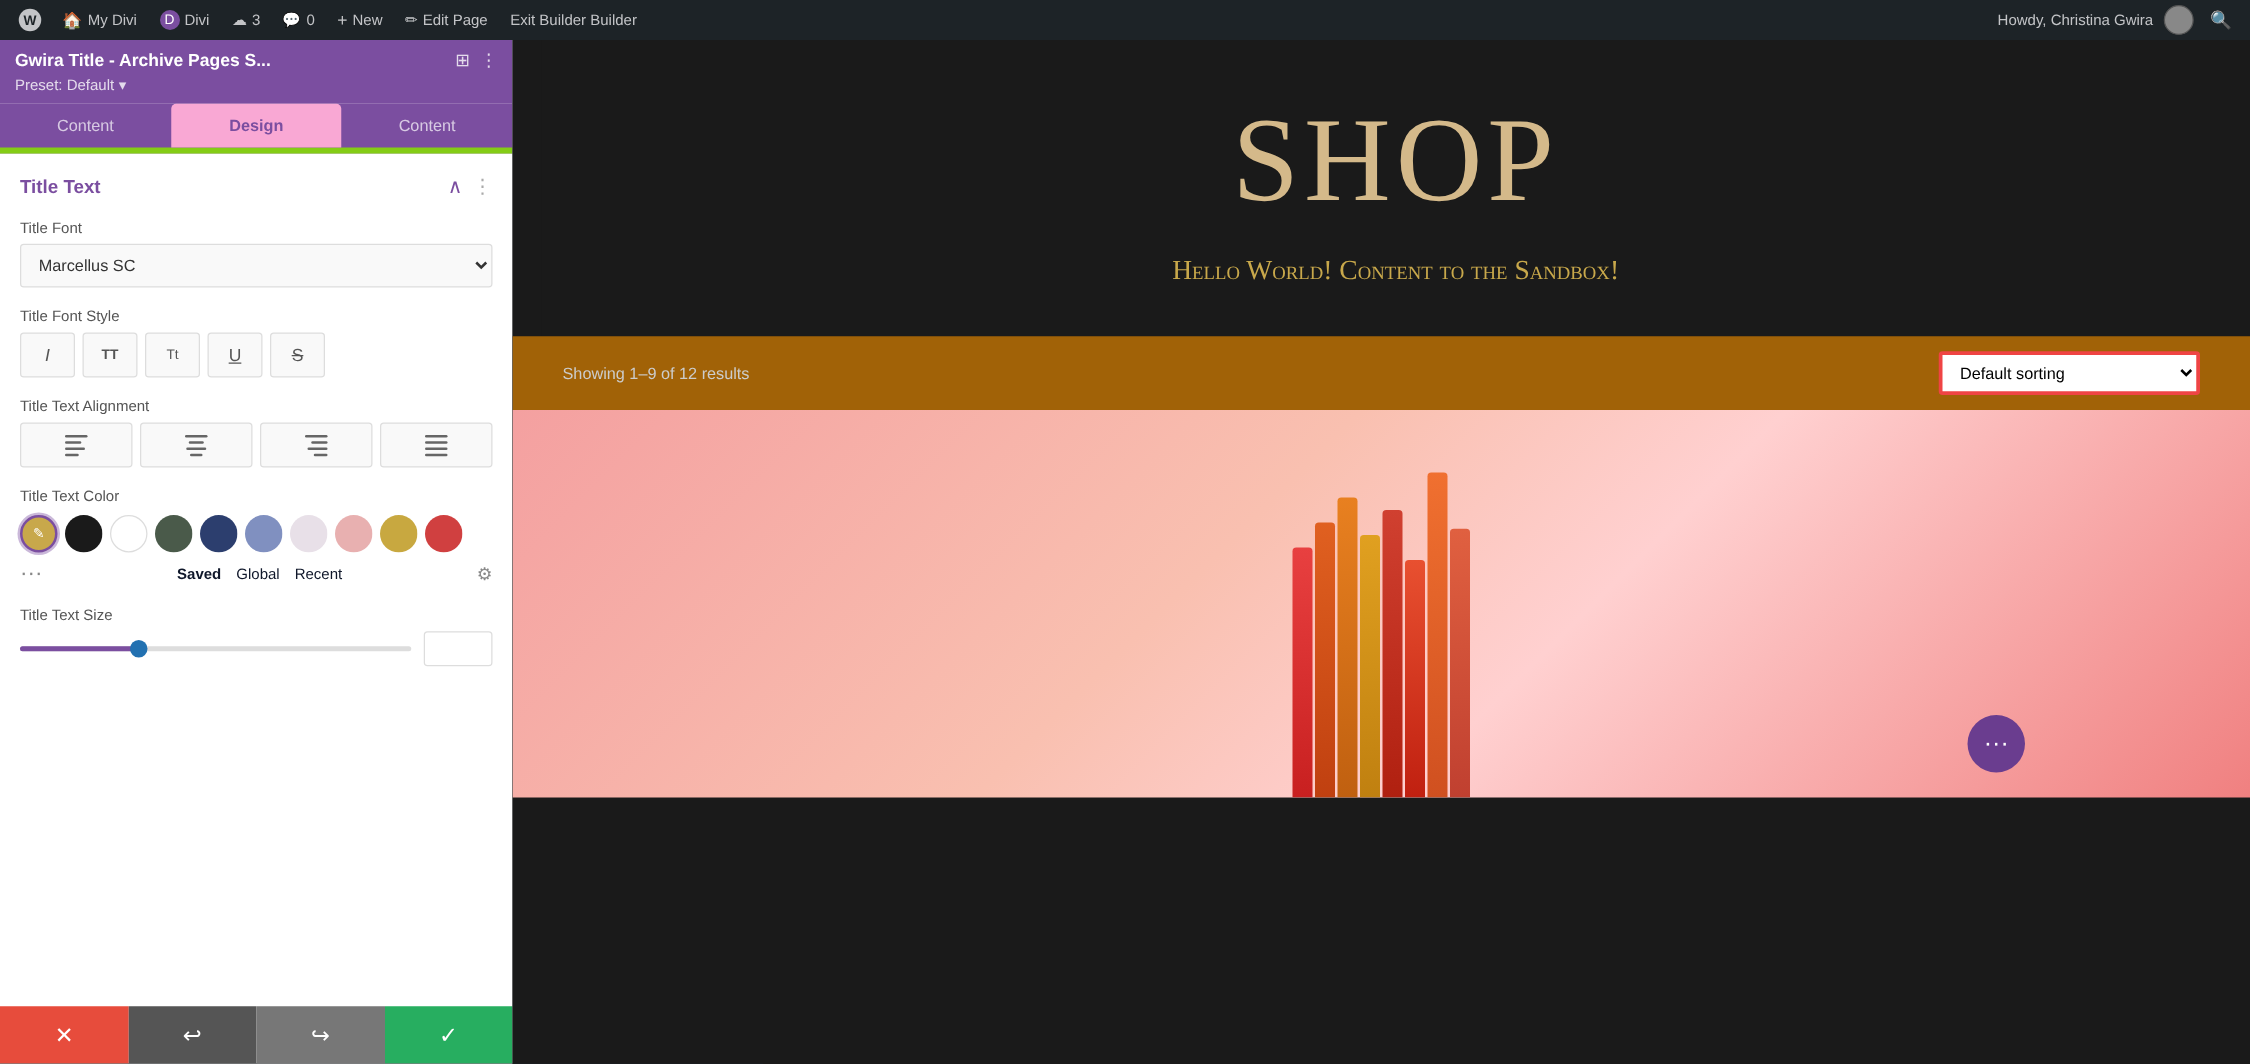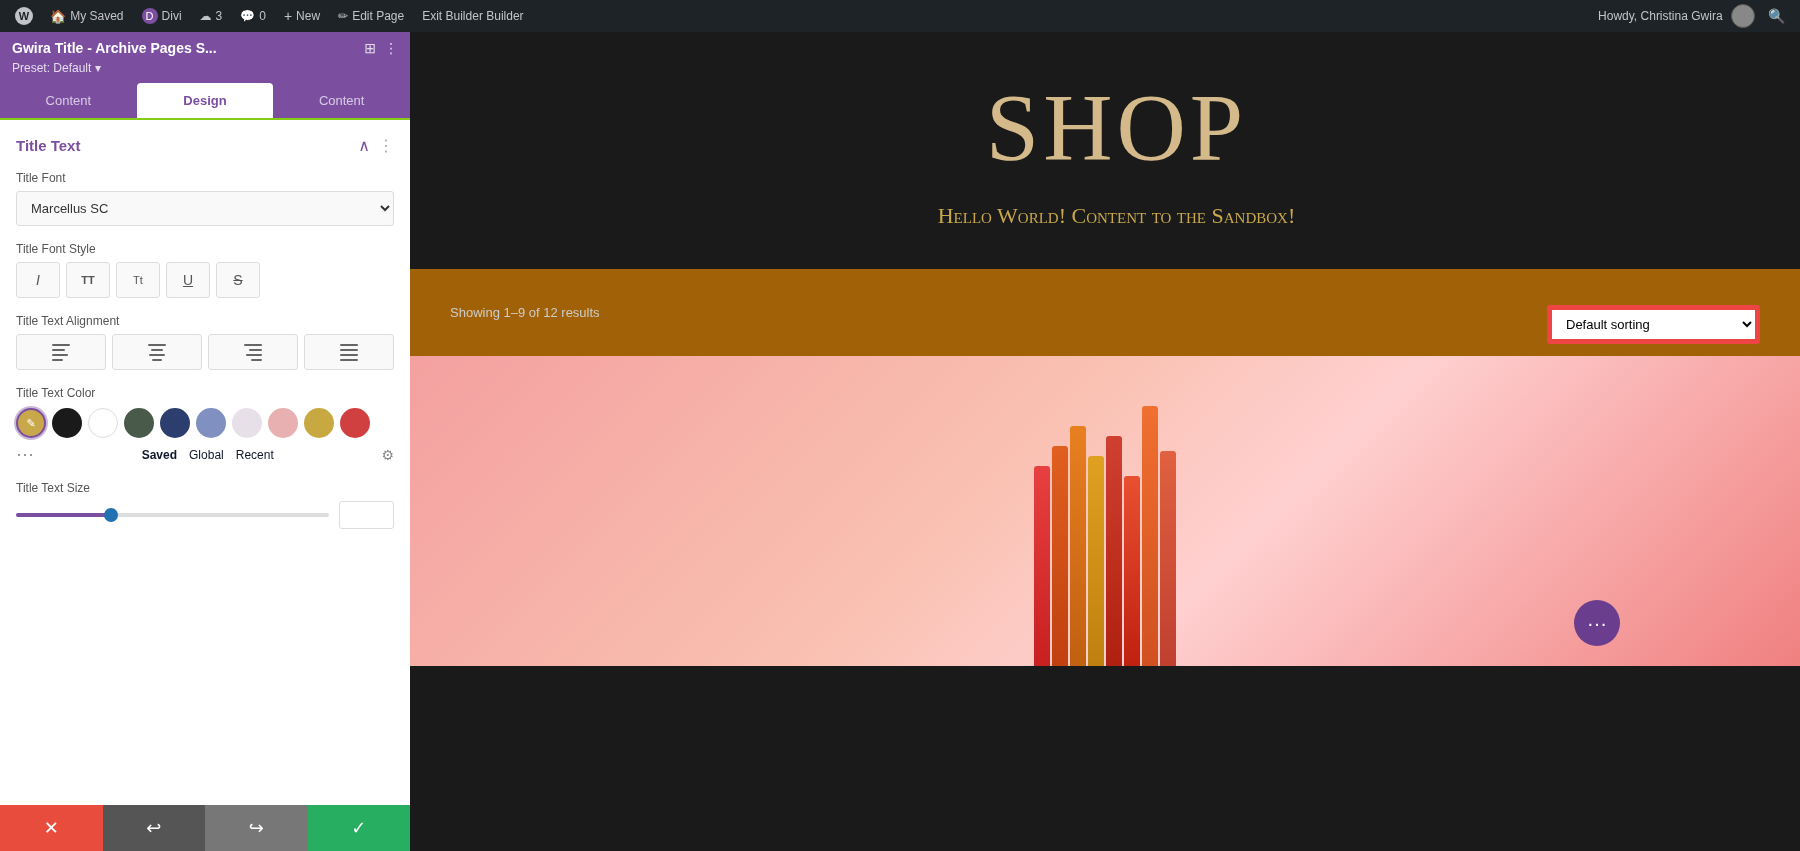--- a/index.html
+++ b/index.html
@@ -26,23 +26,23 @@
     
     .left-panel { width: 410px; flex-shrink: 0; background: #fff; display: flex; flex-direction: column; overflow: hidden; }
     .panel-header { background: #7b4ea0; padding: 8px 12px; display: flex; flex-direction: column; gap: 4px; }
     .panel-title-row { display: flex; align-items: center; justify-content: space-between; }
     .panel-title { color: #fff; font-size: 14px; font-weight: 600; }
     .panel-title-icons { display: flex; gap: 8px; }
     .panel-icon-btn { color: rgba(255,255,255,0.8); cursor: pointer; font-size: 14px; background: none; border: none; }
     .panel-preset { color: rgba(255,255,255,0.8); font-size: 12px; cursor: pointer; }
 
     
-    .panel-tabs { display: flex; background: #7b4ea0; border-bottom: 2px solid #84cc16; justify-content: space-between; }
+    .panel-tabs { display: flex; background: #7b4ea0; border-bottom: 5px solid #84cc16; justify-content: space-between; }
     .tab-item { flex: 1; text-align: center; padding: 10px 0; color: rgba(255,255,255,0.7); font-size: 13px; cursor: pointer; }
-    .tab-item.active { background: #ffffff; color: #7b4ea0; font-weight: 600; border-radius: 4px 4px 0 0; }
+    .tab-item.active { background: #f9a8d4; color: #7b4ea0; font-weight: 600; border-radius: 4px 4px 0 0; }
 
     
     .panel-content { flex: 1; overflow-y: auto; padding: 16px; background: #fff; }
     .section-header { display: flex; align-items: center; justify-content: space-between; margin-bottom: 16px; }
     .section-title { color: #7b4ea0; font-size: 15px; font-weight: 600; }
     .section-actions { display: flex; gap: 8px; align-items: center; }
     .section-collapse-btn { color: #7b4ea0; cursor: pointer; font-size: 16px; background: none; border: none; }
     .section-menu-btn { color: #aaa; cursor: pointer; font-size: 16px; background: none; border: none; }
 
     .field-group { margin-bottom: 16px; }
@@ -106,21 +106,21 @@
     .preview-panel { flex: 1; overflow-y: auto; background: #1a1a1a; position: relative; }
 
     
     .shop-hero { background: #1a1a1a; padding: 40px 20px; text-align: center; margin-left: 23px; }
     .shop-title { font-family: Georgia, 'Times New Roman', serif; font-size: 96px; font-weight: 400; color: #d4b98a; letter-spacing: 4px; }
     .shop-subtitle { font-family: Georgia, 'Times New Roman', serif; font-size: 22px; color: #c8a84b; text-align: center; margin-top: 20px; font-variant: small-caps; }
 
     
     .shop-meta { background: #a16207; padding: 12px 40px; display: flex; align-items: center; justify-content: space-between; }
     .shop-results-text { color: #ccc; font-size: 13px; }
-    .sorting-select { padding: 6px 30px 6px 10px; border: 5px solid #ef4444; border-radius: 3px; font-size: 13px; background: #fff; cursor: pointer; margin-top: 24px; }
+    .sorting-select { padding: 6px 30px 6px 10px; border: 3px solid #ef4444; border-radius: 3px; font-size: 13px; background: #fff; cursor: pointer; }
 
     
     .product-image-area { background: linear-gradient(135deg, #f4a0a0 0%, #f9c0b0 40%, #ffd0d0 60%, #f08080 100%); height: 310px; position: relative; display: flex; align-items: flex-end; justify-content: center; overflow: hidden; }
     .floating-dots-btn { position: absolute; bottom: 20px; right: 180px; width: 46px; height: 46px; border-radius: 50%; background: #6a3d8f; border: none; cursor: pointer; color: #fff; font-size: 20px; display: flex; align-items: center; justify-content: center; }
 
     
     .left-panel::-webkit-scrollbar { width: 6px; }
     .left-panel::-webkit-scrollbar-track { background: #f0f0f0; }
     .left-panel::-webkit-scrollbar-thumb { background: #ccc; border-radius: 3px; }
   </style>
@@ -130,21 +130,21 @@
 <div class="wp-admin-bar">
   <div class="wp-admin-bar-left">
     <div class="admin-bar-item wp-logo">
       <svg class="wp-icon" viewBox="0 0 20 20">
           <circle cx="10" cy="10" r="9" fill="#c3c4c7"></circle>
           <text x="10" y="14" text-anchor="middle" font-size="11" fill="#1d2327" font-weight="bold">W</text>
         </svg>
     </div>
     <div class="admin-bar-item">
       <span style="font-size:13px;">🏠</span>
-      <span>My Saved</span>
+      <span>My Divi</span>
     </div>
     <div class="admin-bar-item">
       <span style="font-size:11px; background:#7b4ea0; color:#fff; border-radius:50%; width:16px; height:16px; display:inline-flex; align-items:center; justify-content:center;">D</span>
       <span>Divi</span>
     </div>
     <div class="admin-bar-item">
       <span style="font-size:12px;">☁</span>
       <span>3</span>
     </div>
     <div class="admin-bar-item">

